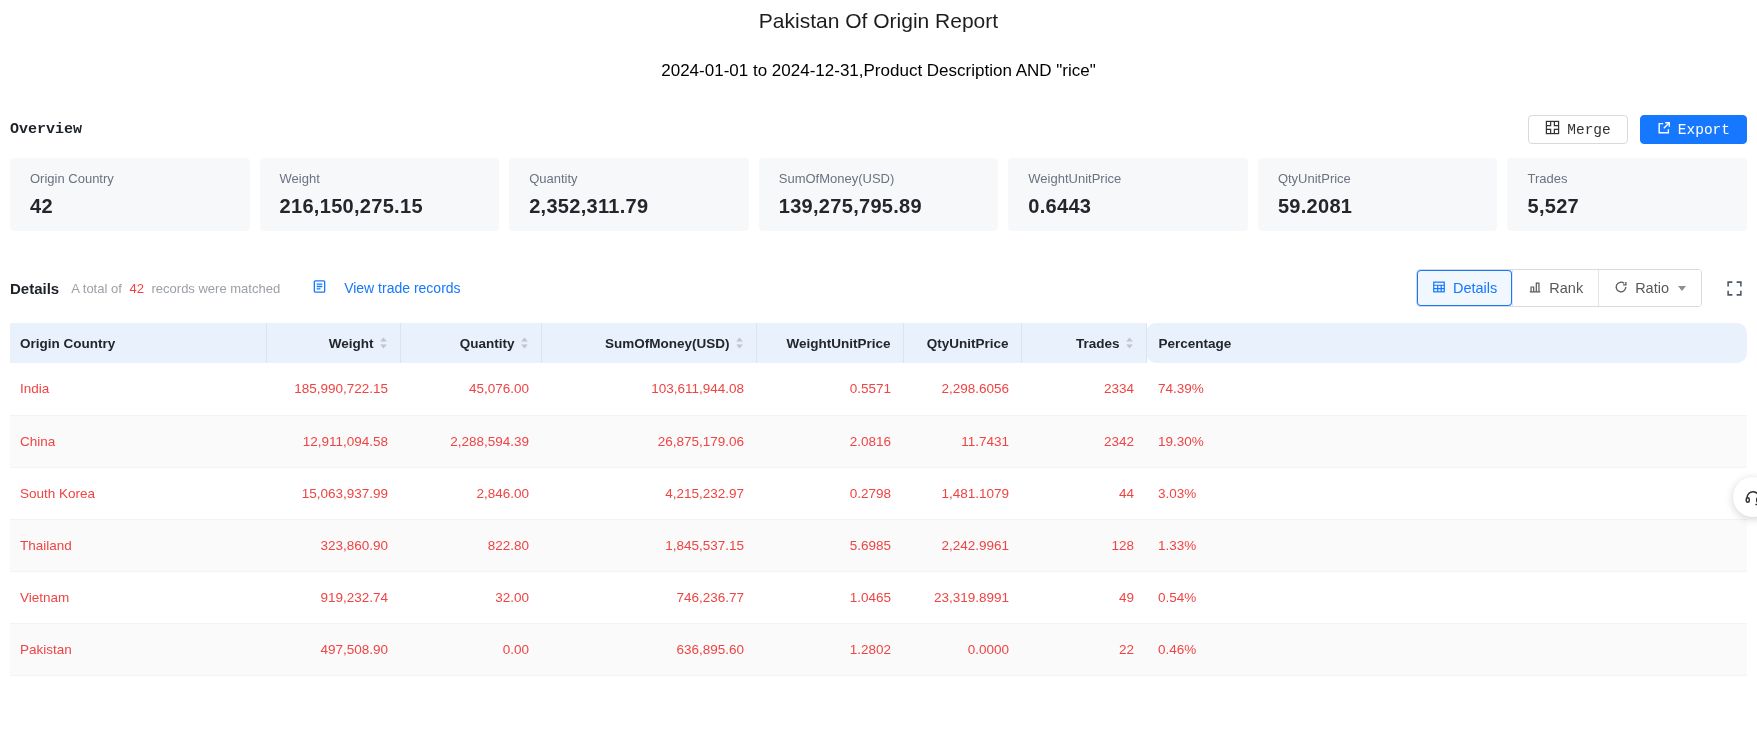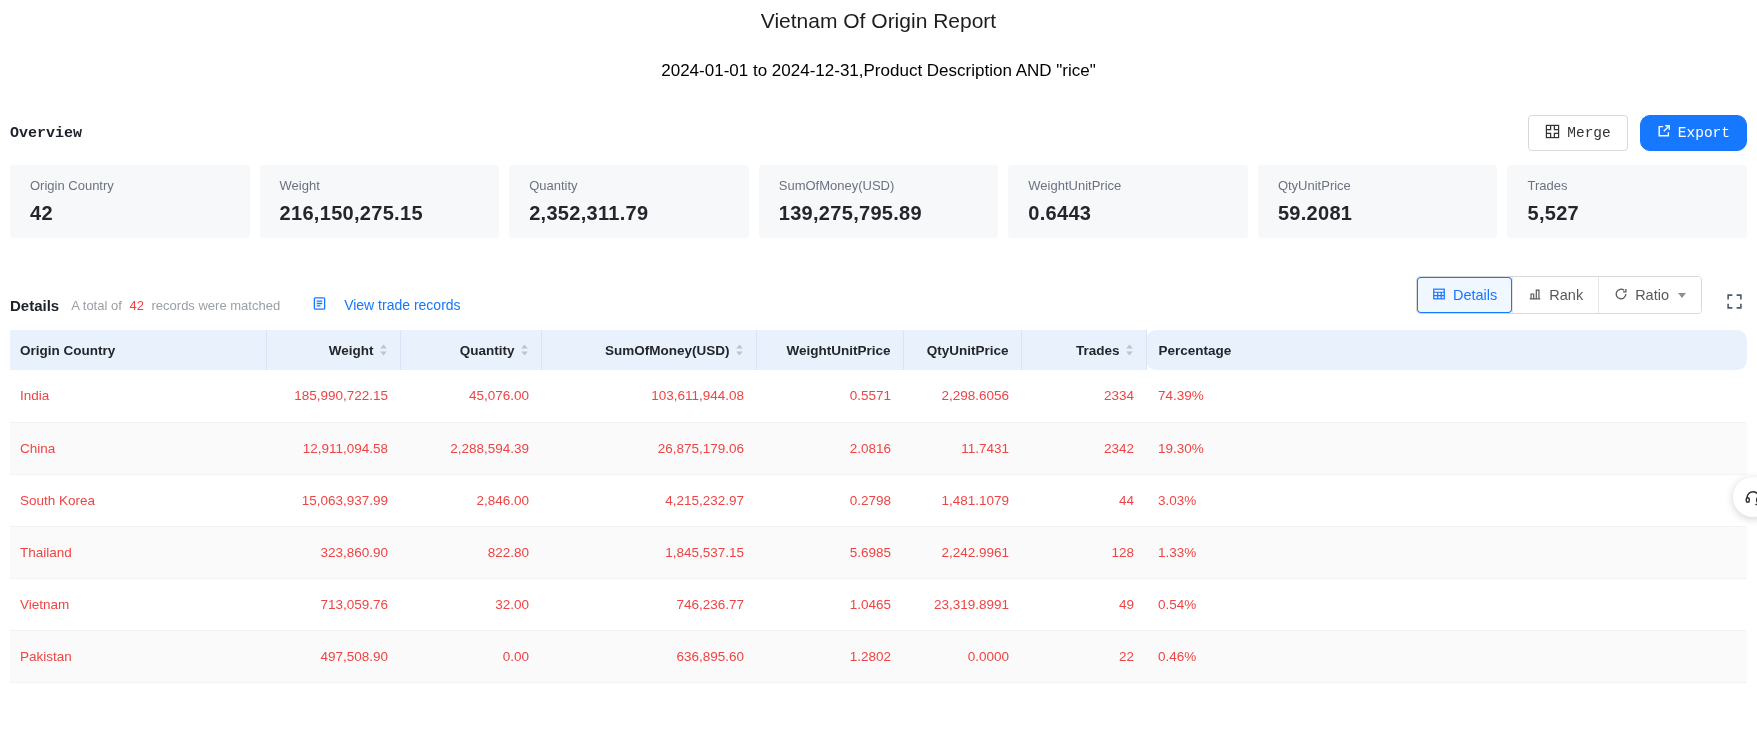--- a/index.html
+++ b/index.html
@@ -23,37 +23,37 @@
   
   .overview-bar {
     display:flex; align-items:center; justify-content:space-between;
     margin-top:34px;
     font-family:Liberation Mono, monospace;
   }
   .section-label { font-size:15px; font-weight:700; color:#1d2129; }
   .overview-actions { display:flex; gap:12px; }
   .btn {
     display:inline-flex; align-items:center; gap:7px;
-    height:36px; padding:4px 16px; font-size:14.5px;
+    height:29px; padding:4px 16px; font-size:14.5px;
     border-radius:4px; border:1px solid #d9d9d9; background:#fff; color:#333;
     cursor:pointer; font-family:inherit;
   }
-  .btn.primary { background:#1677ff; border-color:#1677ff; color:#fff;border-radius:10px; }
+  .btn.primary { background:#1677ff; border-color:#1677ff; color:#fff; }
 
   
   .cards { display:flex; gap:10px; margin-top:14px; }
   .card {
     flex:1; background:#f7f8fa; border-radius:4px;
     padding:13px 20px 14px; height:73px;
   }
   .card-label { font-size:13px; color:#6b7280; }
   .card-value { font-size:20px; font-weight:700; color:#23262b; margin-top:9px; letter-spacing:.3px; }
 
   
-  .details-bar { display:flex; align-items:flex-end; margin-top:38px; }
+  .details-bar { display:flex; align-items:center; margin-top:38px; }
   .details-left { display:flex; align-items:center; flex:1; }
   .summary { font-size:13px; color:#9aa0a6; margin-left:12px; }
   .summary .count { color:#f53f3f; margin:0 4px; }
   .trade-link {
     display:inline-flex; align-items:center; gap:17px; margin-left:32px;
     color:#1677ff; font-size:14px; text-decoration:none; cursor:pointer;
   }
   .seg-group {
     display:inline-flex; border:1px solid #d9d9d9; border-radius:4px; overflow:hidden;
     background:#fff;
@@ -110,21 +110,21 @@
     position:absolute; right:-16px; top:477px; width:40px; height:40px;
     background:#fff; border-radius:50%; box-shadow:0 2px 8px rgba(0,0,0,.18);
     display:flex; align-items:center; justify-content:center; cursor:pointer; border:none;
   }
 </style>
 </head>
 <body>
 
 <div class="page">
 
-  <h1 class="report-title">Vietnam Of Origin Report</h1>
+  <h1 class="report-title">Pakistan Of Origin Report</h1>
   <div class="report-subtitle">2024-01-01 to 2024-12-31,Product Description AND "rice"</div>
 
   <div class="overview-bar">
     <div class="section-label">Overview</div>
     <div class="overview-actions">
       <button class="btn">
         <span>
           <svg width="15" height="15" viewBox="0 0 16 16" fill="none" stroke="#333" stroke-width="1.3">
               <rect x="1.5" y="1.5" width="13" height="13"></rect>
               <path d="M6 1.5V6H1.5M10 1.5V6h4.5M6 14.5V10H1.5M10 14.5V10h4.5"></path>
@@ -330,21 +330,21 @@
         <td class="ar">323,860.90</td>
         <td class="ar">822.80</td>
         <td class="ar">1,845,537.15</td>
         <td class="ar">5.6985</td>
         <td class="ar">2,242.9961</td>
         <td class="ar">128</td>
         <td class="al">1.33%</td>
       </tr>
       <tr>
         <td class="al">Vietnam</td>
-        <td class="ar">713,059.76</td>
+        <td class="ar">919,232.74</td>
         <td class="ar">32.00</td>
         <td class="ar">746,236.77</td>
         <td class="ar">1.0465</td>
         <td class="ar">23,319.8991</td>
         <td class="ar">49</td>
         <td class="al">0.54%</td>
       </tr>
       <tr>
         <td class="al">Pakistan</td>
         <td class="ar">497,508.90</td>

